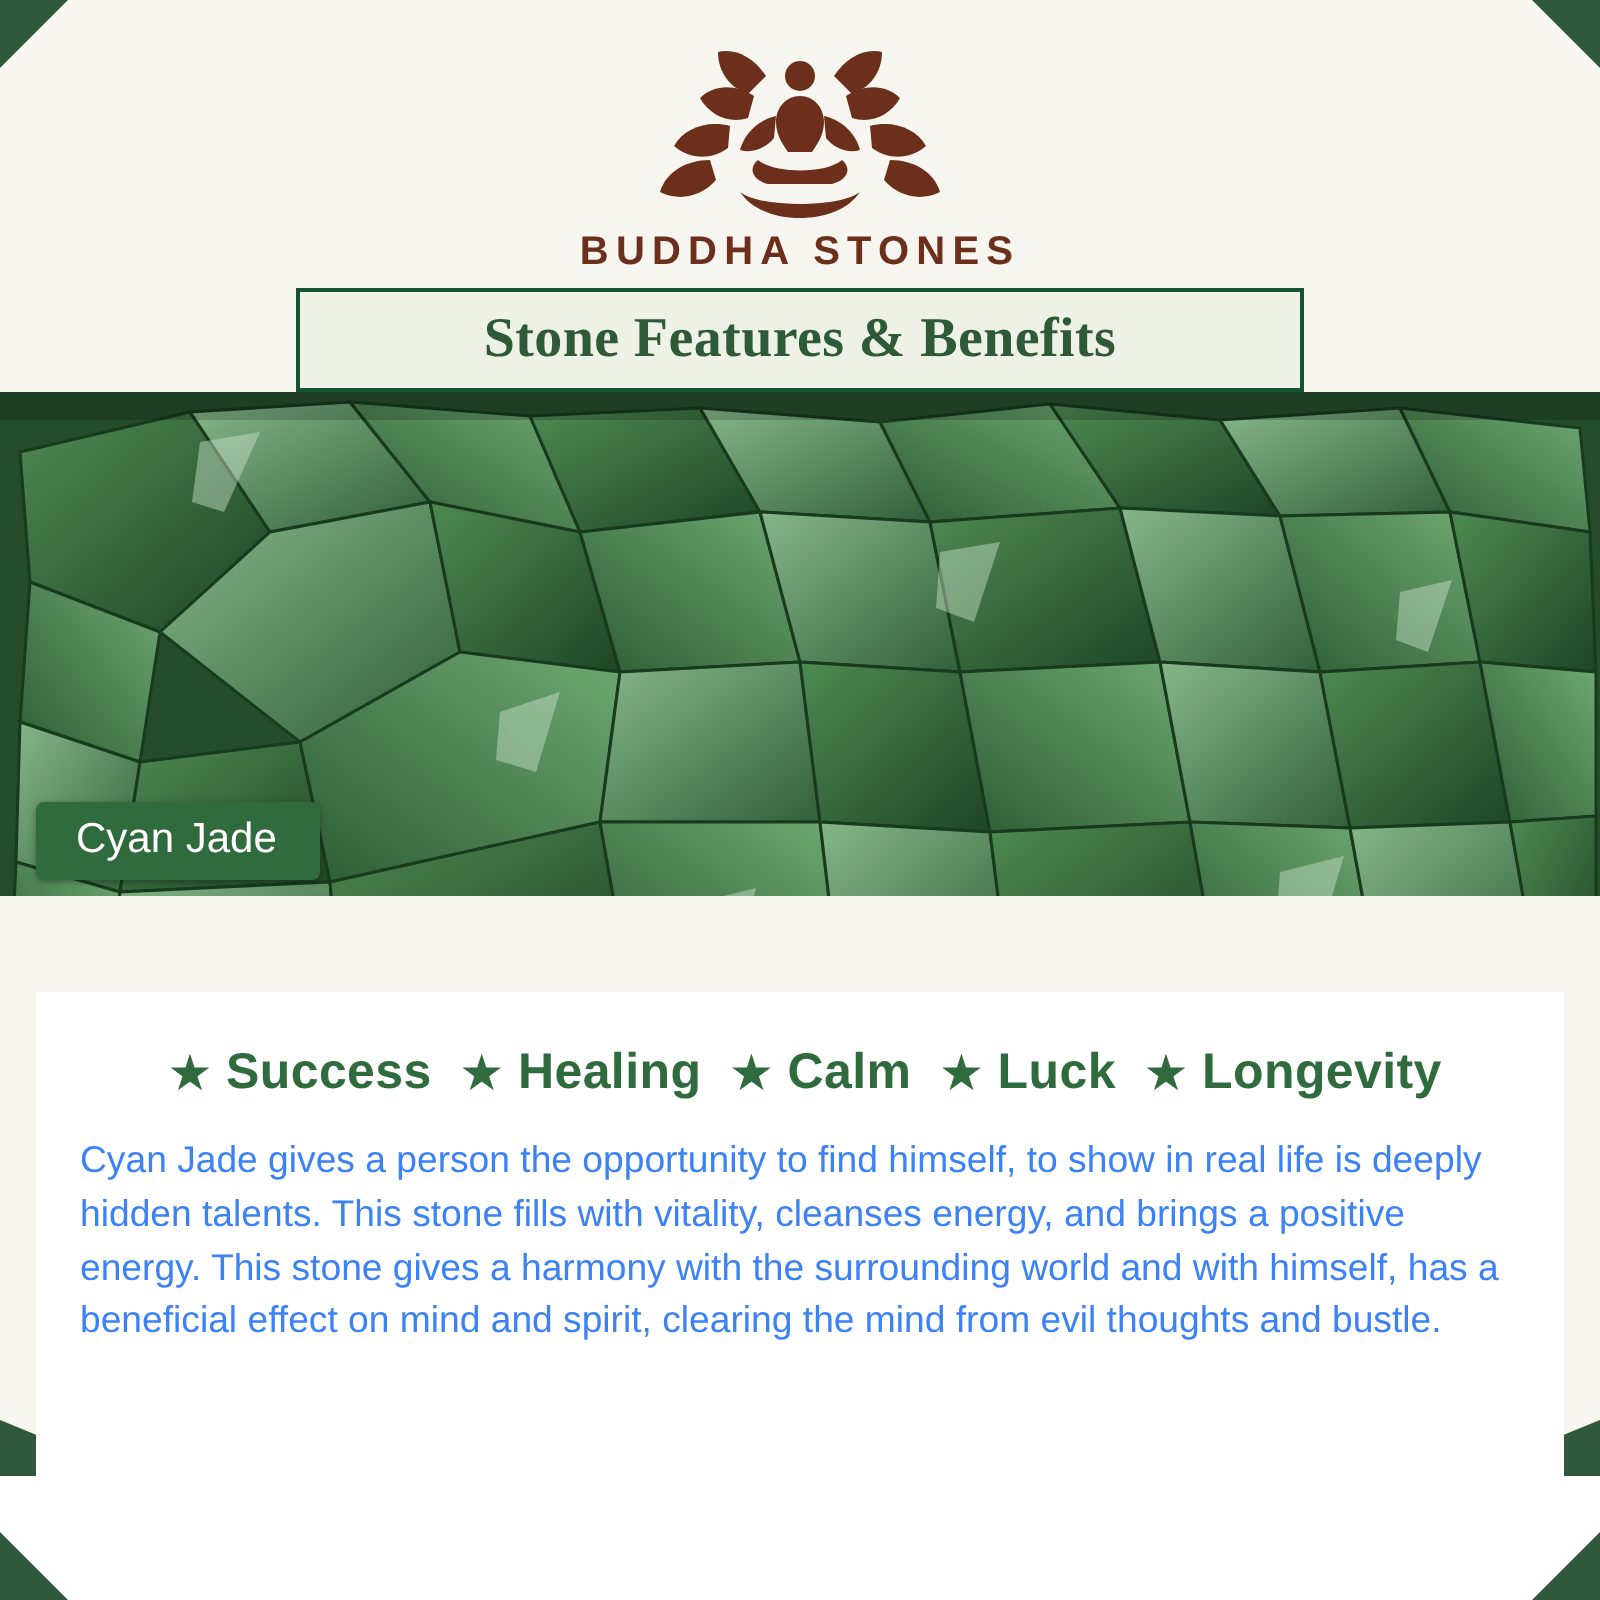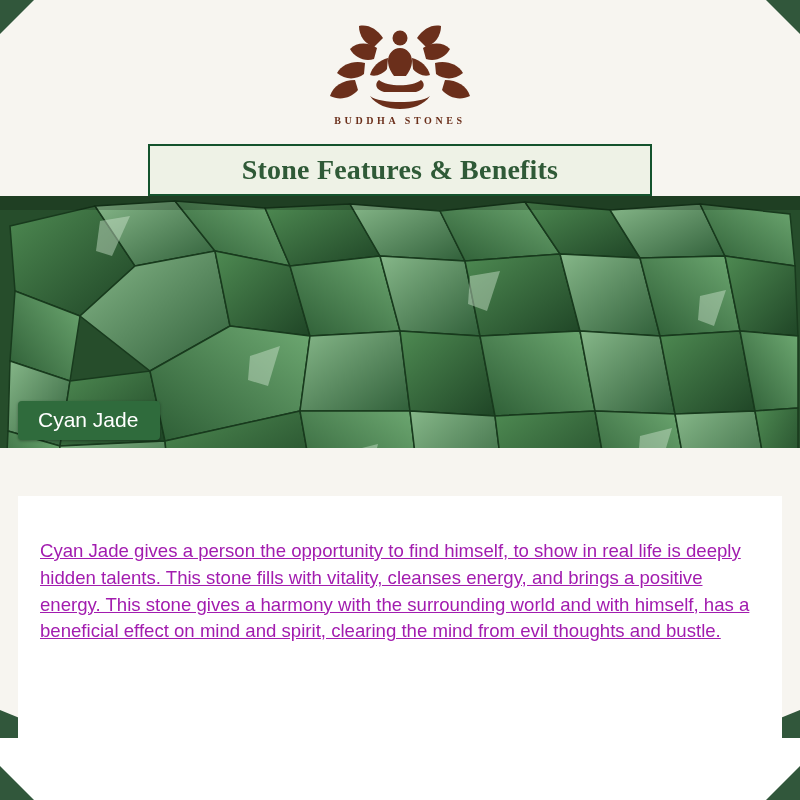--- a/index.html
+++ b/index.html
@@ -108,24 +108,24 @@
     z-index: 5;
   }
   .logo-mark {
     width: 170px;
     height: 95px;
     margin: 0 auto;
     display: block;
   }
   .logo-text {
     margin-top: 2px;
-    font-size: 10px;
+    font-size: 20px;
     letter-spacing: 3.6px;
     color: #6b2f1b;
-    font-family: Liberation Serif, serif;
+    font-family: Liberation Sans, sans-serif;
     font-weight: bold;
   }
 
   
   .title-banner {
     position: absolute;
     top: 144px;
     left: 148px;
     width: 504px;
     height: 52px;
@@ -197,24 +197,23 @@
   .keywords .star {
     color: #2f6b3c;
     font-size: 22px;
     margin: 0 7px;
   }
   .keywords .kw { margin: 0 1px; }
   .body-text {
     margin-top: 16px;
     font-size: 18.6px;
     line-height: 1.44;
-    color: #a21caf;
+    color: #3b82f6;
     text-align: left;
     font-family: "Liberation Sans", sans-serif;
-    text-decoration: underline;
   }
 </style>
 </head>
 <body>
 
 <div class="page">
 
   <div class="wedge-top"></div>
   <div class="wedge-top-right"></div>
   <div class="wedge-bottom"></div>
@@ -334,16 +333,23 @@
       </g>
       <g fill="#000" opacity=".18">
         <polygon points="0,0 800,0 800,14 0,14"></polygon>
         <polygon points="0,286 800,286 800,300 0,300"></polygon>
       </g>
     </svg>
     <div class="stone-label">Cyan Jade</div>
   </div>
 
   <div class="panel">
+    <div class="keywords">
+      <span class="star">★</span><span class="kw">Success</span>
+      <span class="star">★</span><span class="kw">Healing</span>
+      <span class="star">★</span><span class="kw">Calm</span>
+      <span class="star">★</span><span class="kw">Luck</span>
+      <span class="star">★</span><span class="kw">Longevity</span>
+    </div>
     <div class="body-text">Cyan Jade gives a person the opportunity to find himself, to show in real life is deeply hidden talents. This stone fills with vitality, cleanses energy, and brings a positive energy. This stone gives a harmony with the surrounding world and with himself, has a beneficial effect on mind and spirit, clearing the mind from evil thoughts and bustle.</div>
   </div>
 
 </div>
 
 </body></html>

